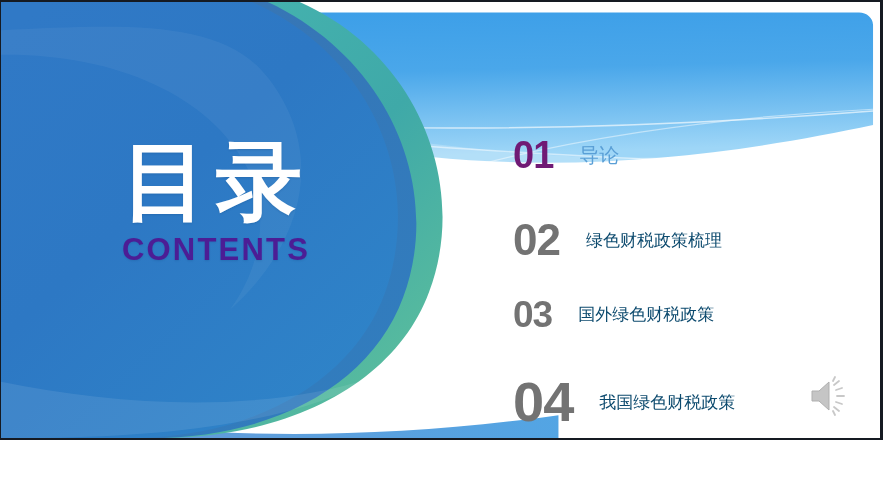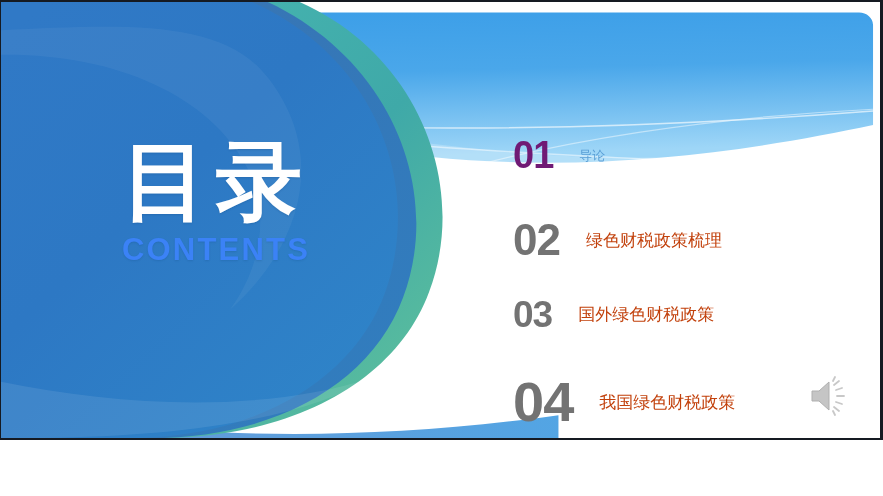--- a/index.html
+++ b/index.html
@@ -57,21 +57,21 @@
     line-height: 1.02;
     color: #ffffff;
     letter-spacing: 8px;
     margin: 0 0 6px 0;
     text-shadow: 0 1px 2px rgba(0,50,100,0.18);
   }
   .title-en {
     font-family: "Liberation Sans", sans-serif;
     font-size: 31px;
     font-weight: 700;
-    color: #3b82f6;
+    color: #4c1d95;
     letter-spacing: 2.2px;
     margin: 0;
     text-shadow: 0 1px 2px rgba(0,50,100,0.14);
   }
 
   
   .toc {
     position: absolute;
     left: 512px;
     top: 134px;
@@ -86,29 +86,29 @@
   }
   .toc-num {
     font-family: "Liberation Sans", "DejaVu Sans", sans-serif;
     font-weight: 700;
     color: #737373;
     letter-spacing: -1px;
     line-height: 1;
   }
   .toc-label {
     font-family: "DejaVu Sans", "Liberation Sans", sans-serif;
-    color: #c2410c;
+    color: #0c4a6e;
     line-height: 1;
     white-space: nowrap;
   }
 
   
   .toc-item.i0 { top: 0px; }
   .toc-item.i0 .toc-num   { font-size: 38px; color: #701a75; }
-  .toc-item.i0 .toc-label { font-size: 13px; margin-left: 26px; color: #5a9fd6; }
+  .toc-item.i0 .toc-label { font-size: 20px; margin-left: 26px; color: #5a9fd6; }
 
   .toc-item.i1 { top: 82px; }
   .toc-item.i1 .toc-num   { font-size: 44px; }
   .toc-item.i1 .toc-label { font-size: 17px; margin-left: 26px; }
 
   .toc-item.i2 { top: 160px; }
   .toc-item.i2 .toc-num   { font-size: 37px; }
   .toc-item.i2 .toc-label { font-size: 17px; margin-left: 26px; }
 
   .toc-item.i3 { top: 238px; }

